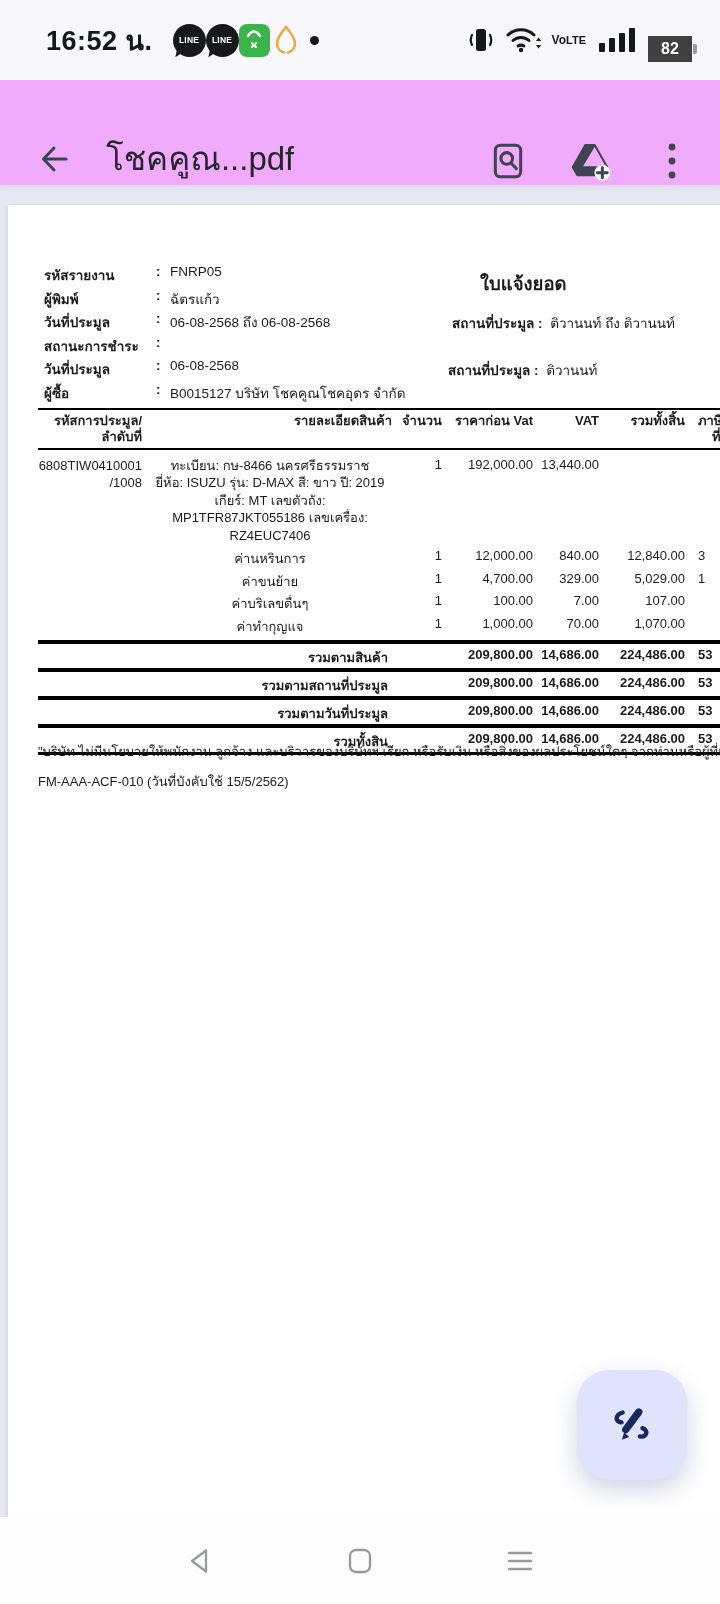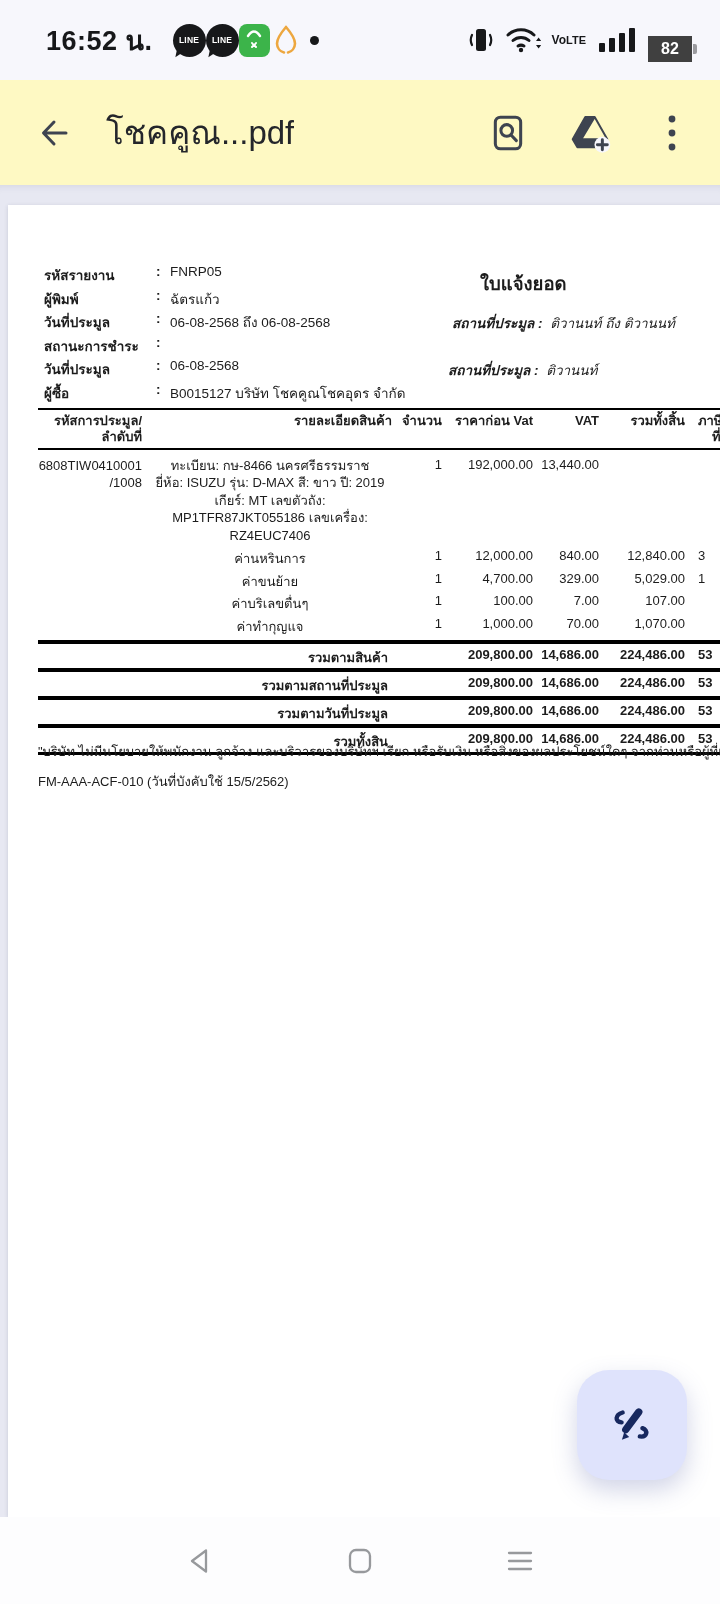--- a/index.html
+++ b/index.html
@@ -40,21 +40,21 @@
     color:#fff; font-size:16px; font-weight:bold; display:flex; align-items:center; justify-content:center;margin-top:18px;
   }
   .battery::after {
     content:""; position:absolute; right:-5px; top:8px; width:4px; height:10px;
     background:#9b9b9f; border-radius:0 2px 2px 0;
   }
 
   
   .app-bar {
     position:absolute; left:0; top:80px; width:720px; height:105px;
-    background:#fef9c3; display:flex; align-items:center;
+    background:#f0abfc; display:flex; align-items:flex-end;
   }
   .back-btn { margin-left:28px; width:52px; height:52px; display:flex; align-items:center; justify-content:center; }
   .doc-title {
     margin-left:26px; font-size:33px; color:#24262b; white-space:nowrap;
     max-width:340px; overflow:hidden;
   }
   .ab-actions { position:absolute; right:24px; display:flex; align-items:center; gap:34px; }
   .ab-btn { width:48px; height:48px; display:flex; align-items:center; justify-content:center; }
 
   
@@ -67,21 +67,21 @@
     background:#ffffff; box-shadow:0 1px 4px rgba(50,55,95,.18);
   }
 
   
   .fields { position:absolute; top:59px; left:36px; width:740px; font-size:13.5px; }
   .frow { height:23.5px; display:flex; align-items:flex-start; }
   .flabel { width:112px; font-weight:bold; }
   .fcolon { width:14px; font-weight:bold; }
   .fvalue { white-space:nowrap; }
   .doc-title-th { position:absolute; left:436px; top:5px; font-size:18.5px; font-weight:bold; }
-  .rfield { position:absolute; white-space:nowrap; font-size:13.5px;font-style:italic; }
+  .rfield { position:absolute; white-space:nowrap; font-size:13.5px; }
   .rfield b { font-weight:bold; }
   .rfield-1 { left:408px; top:48px; }
   .rfield-2 { left:404px; top:95px;text-align:center; }
 
   
   .dtable { position:absolute; top:203px; left:30px; width:752px; font-size:13px; }
   .tgrid { display:grid; grid-template-columns:104px 250px 50px 94px 66px 86px 102px; }
   .thead { border-top:2px solid #000; border-bottom:2px solid #000; padding:3px 0 4px 0; font-weight:bold; }
   .thead .c { line-height:15.5px; }
   .cen { text-align:right; }

